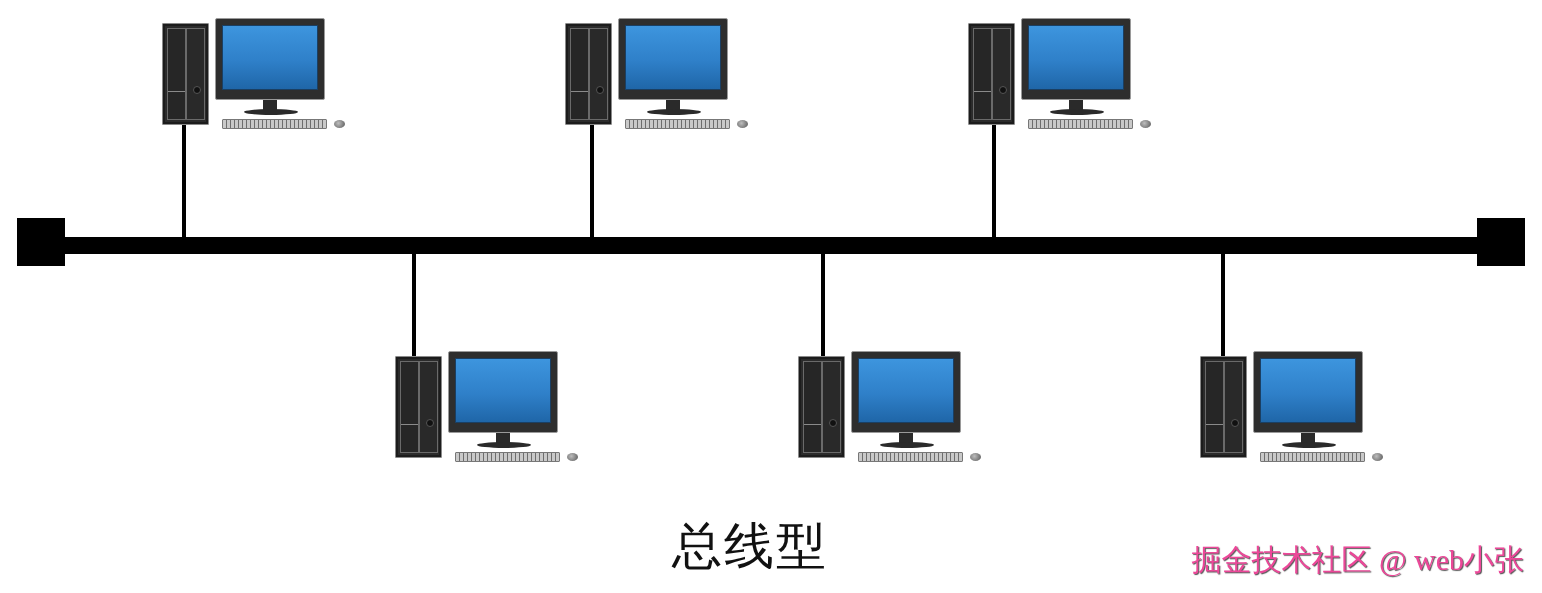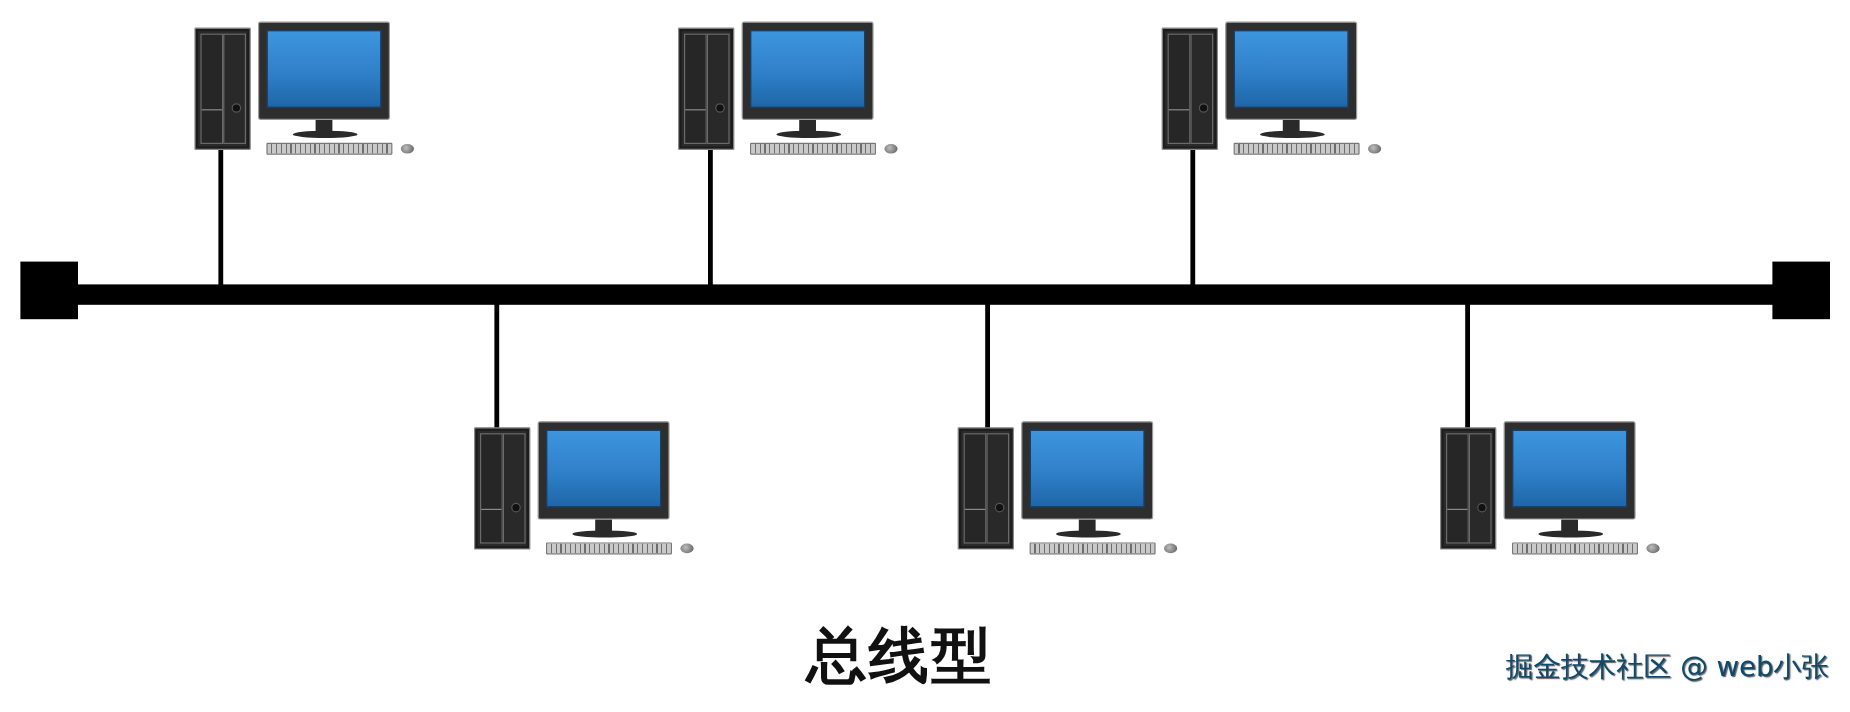--- a/index.html
+++ b/index.html
@@ -143,33 +143,34 @@
       width: 11px;
       height: 8px;
       border-radius: 50%;
       background: radial-gradient(circle at 40% 40%, #bdbdbd, #555);
     }
     .title {
       position: absolute;
       left: 672px;
       top: 521px;
       font-size: 50px;
-      font-weight: bold;
+      font-weight: normal;
       color: #111;
       letter-spacing: 2px;
       line-height: 1;
     }
     .watermark {
       position: absolute;
       right: 18px;
       top: 545px;
-      font-size: 23px;
-      color: #0c4a6e;
+      font-size: 30px;
+      color: #ec4899;
       text-shadow: 1px 1px 1px #555, -1px -1px 0 #fff;
       line-height: 1;
+      font-family: Liberation Serif, serif;
     }
   </style>
 </head>
 <body>
 
 <div class="bus"></div>
 <div class="terminator" style="left:17px;"></div>
 <div class="terminator" style="left:1477px;"></div>
 
 <div class="drop" style="left:182px; top:124px; height:115px;"></div>

